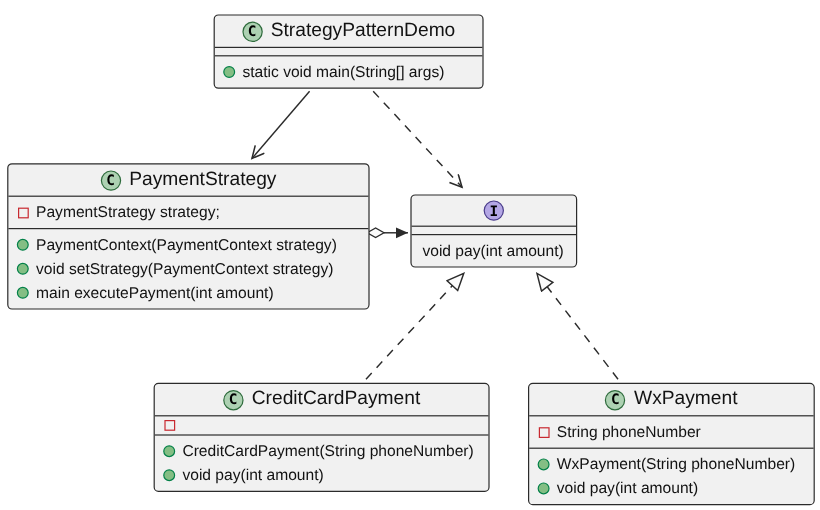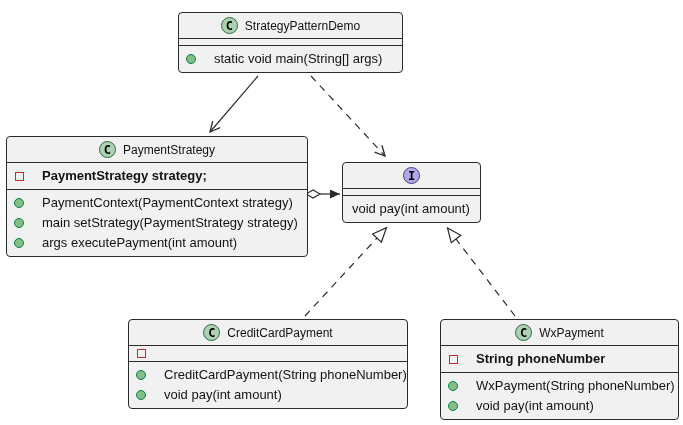--- a/index.html
+++ b/index.html
@@ -2,31 +2,31 @@
 <html><head>
 <meta charset="utf-8">
 <style>
   html,body{margin:0;padding:0;background:#ffffff;}
   #canvas{position:relative;width:683px;height:425px;background:#ffffff;overflow:hidden;
           font-family:"Liberation Sans",sans-serif;color:#121212;}
   .uml-class{position:absolute;background:#F1F1F1;border:1px solid #2b2b2b;border-radius:4px;
              box-sizing:border-box;font-size:13px;}
   .uml-title{display:flex;align-items:center;justify-content:center;gap:7px;
              padding:4px 8px;border-bottom:1px solid #2b2b2b;}
-  .uml-name{font-size:12px;}
+  .uml-name{font-size:16px;}
   .interface .uml-name{font-style:italic;}
   .spot{width:17px;height:17px;border-radius:50%;display:flex;align-items:center;justify-content:center;
         font-family:"DejaVu Sans Mono",monospace;font-weight:bold;font-size:12px;color:#000;
         box-sizing:border-box;flex:0 0 auto;}
   .spot-class{background:#ADD1B2;border:1px solid #2e6b3c;}
   .spot-interface{background:#B4A7E5;border:1px solid #4a3d8a;}
   .compartment{padding:3px 6px;}
-  .compartment.with-sep{border-bottom:1px solid #2b2b2b;font-weight:bold;}
+  .compartment.with-sep{border-bottom:1px solid #2b2b2b;}
   .compartment.empty{height:6px;padding:0;}
-  .member{display:flex;align-items:center;gap:18px;line-height:20px;white-space:nowrap;}
+  .member{display:flex;align-items:center;gap:6px;line-height:20px;white-space:nowrap;}
   .member .txt{flex:0 0 auto;}
   .icon-private{width:7px;height:7px;border:1px solid #C82930;background:transparent;
                 box-sizing:content-box;margin-left:2px;flex:0 0 auto;}
   .icon-public{width:8px;height:8px;border-radius:50%;background:#84BE84;border:1px solid #038048;
                box-sizing:content-box;margin-left:1px;flex:0 0 auto;}
   .member.no-icon{padding-left:3px;}
   #edges{position:absolute;left:0;top:0;width:683px;height:425px;pointer-events:none;}
 </style>
 </head>
 <body>
@@ -83,25 +83,25 @@
         <span class="txt">PaymentStrategy strategy;</span>
       </div>
     </div>
     <div class="compartment">
       <div class="member">
         <span class="icon-public"></span>
         <span class="txt">PaymentContext(PaymentContext strategy)</span>
       </div>
       <div class="member">
         <span class="icon-public"></span>
-        <span class="txt">main setStrategy(PaymentStrategy strategy)</span>
+        <span class="txt">void setStrategy(PaymentContext strategy)</span>
       </div>
       <div class="member">
         <span class="icon-public"></span>
-        <span class="txt">args executePayment(int amount)</span>
+        <span class="txt">main executePayment(int amount)</span>
       </div>
     </div>
   </div>
 
   <div class="uml-class interface" style="left:342px;top:162px;width:139px;">
     <div class="uml-title">
       <span class="spot spot-interface">I</span>
     </div>
     <div class="compartment empty with-sep"></div>
     <div class="compartment">

